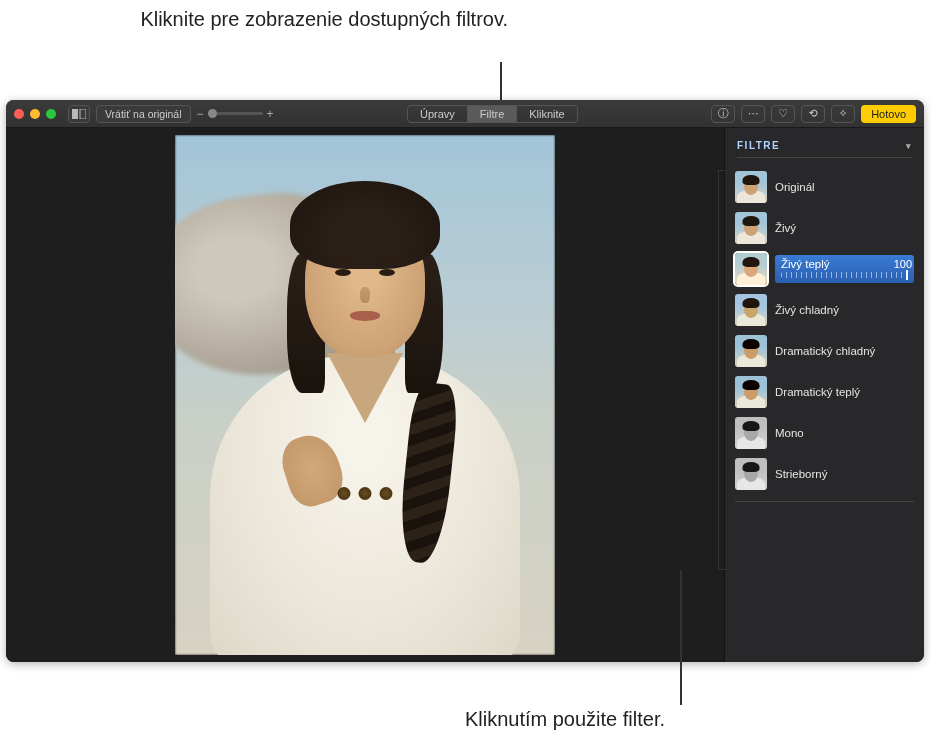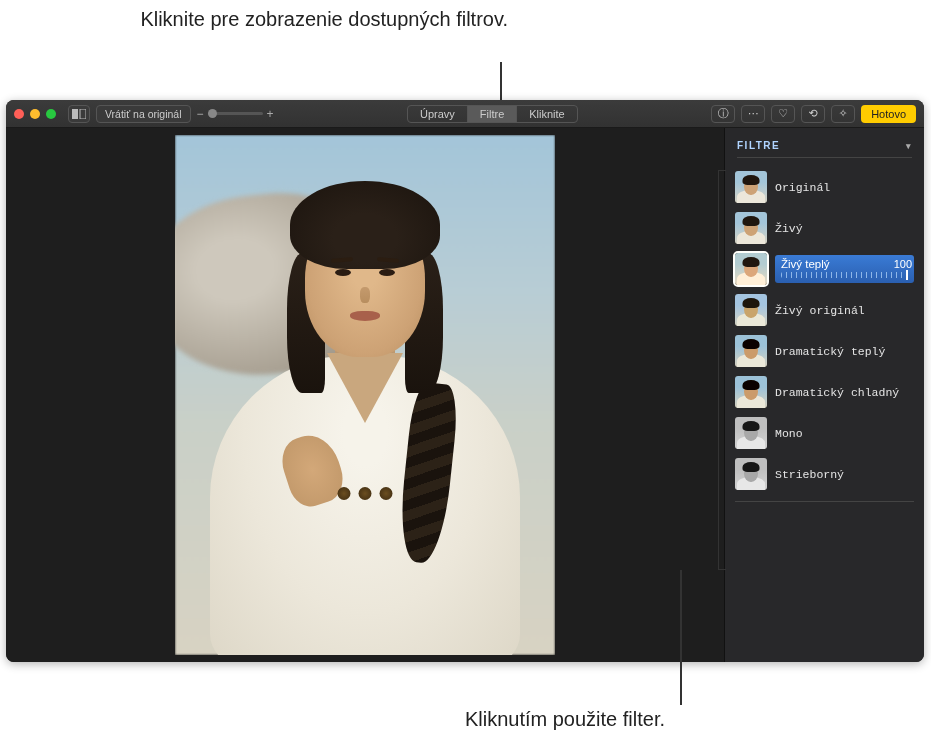--- a/index.html
+++ b/index.html
@@ -334,21 +334,21 @@
   .thumb .t-hair { position:absolute; left:50%; top:14%; transform:translateX(-50%); width:17px; height:10px; background:#1f160e; border-radius:50% 50% 30% 30%;}
   .thumb .t-body { position:absolute; left:50%; bottom:-2px; transform:translateX(-50%); width:28px; height:15px; background:#ece7da; border-radius:46% 46% 0 0;}
   .thumb.mono .t-bg { filter: grayscale(1); }
   .thumb.mono .t-head { filter: grayscale(1); }
   .thumb.mono .t-body { filter: grayscale(1); }
   .thumb.mono .t-hair { filter: grayscale(1); }
   .thumb.warm { filter: sepia(0.2) saturate(1.15) hue-rotate(-6deg); }
   .thumb.cool { filter: saturate(1.1) hue-rotate(8deg); }
   .thumb.dram { filter: contrast(1.2) brightness(0.92); }
   .thumb.sel { outline: 2px solid #fff; }
-  .filter-label { flex: 1; color: #e4e4e4; font-size: 11.5px; font-family: Liberation Mono, monospace; }
+  .filter-label { flex: 1; color: #e4e4e4; font-size: 11.5px; }
   .filter-item.selected { }
   .filter-item.selected .filter-label-wrap {
     flex: 1;
     background: linear-gradient(#3a7bd5,#2a5fb0);
     border-radius: 3px;
     padding: 3px 6px 5px;
     color: #fff;
     position: relative;
   }
   .intensity {
@@ -493,39 +493,39 @@
           <div class="ruler"></div>
         </div>
       </div>
       <div class="filter-item">
         <div class="thumb cool">
             <div class="t-bg"></div>
             <div class="t-body"></div>
             <div class="t-head"></div>
             <div class="t-hair"></div>
           </div>
-        <span class="filter-label">Živý originál</span>
+        <span class="filter-label">Živý chladný</span>
+      </div>
+      <div class="filter-item">
+        <div class="thumb dram cool">
+            <div class="t-bg"></div>
+            <div class="t-body"></div>
+            <div class="t-head"></div>
+            <div class="t-hair"></div>
+          </div>
+        <span class="filter-label">Dramatický chladný</span>
       </div>
       <div class="filter-item">
         <div class="thumb dram warm">
             <div class="t-bg"></div>
             <div class="t-body"></div>
             <div class="t-head"></div>
             <div class="t-hair"></div>
           </div>
         <span class="filter-label">Dramatický teplý</span>
-      </div>
-      <div class="filter-item">
-        <div class="thumb dram cool">
-            <div class="t-bg"></div>
-            <div class="t-body"></div>
-            <div class="t-head"></div>
-            <div class="t-hair"></div>
-          </div>
-        <span class="filter-label">Dramatický chladný</span>
       </div>
       <div class="filter-item">
         <div class="thumb mono">
             <div class="t-bg"></div>
             <div class="t-body"></div>
             <div class="t-head"></div>
             <div class="t-hair"></div>
           </div>
         <span class="filter-label">Mono</span>
       </div>

